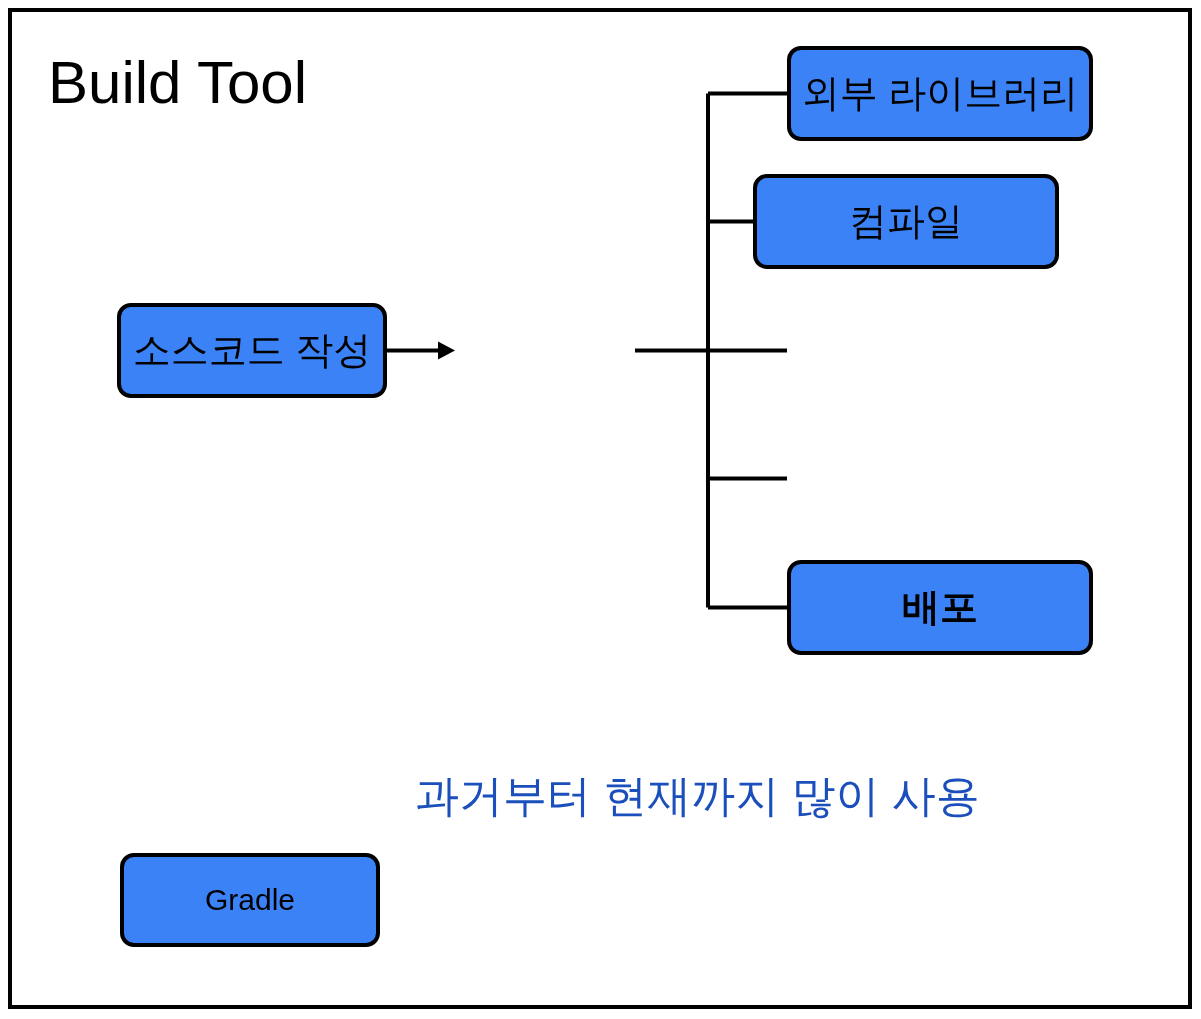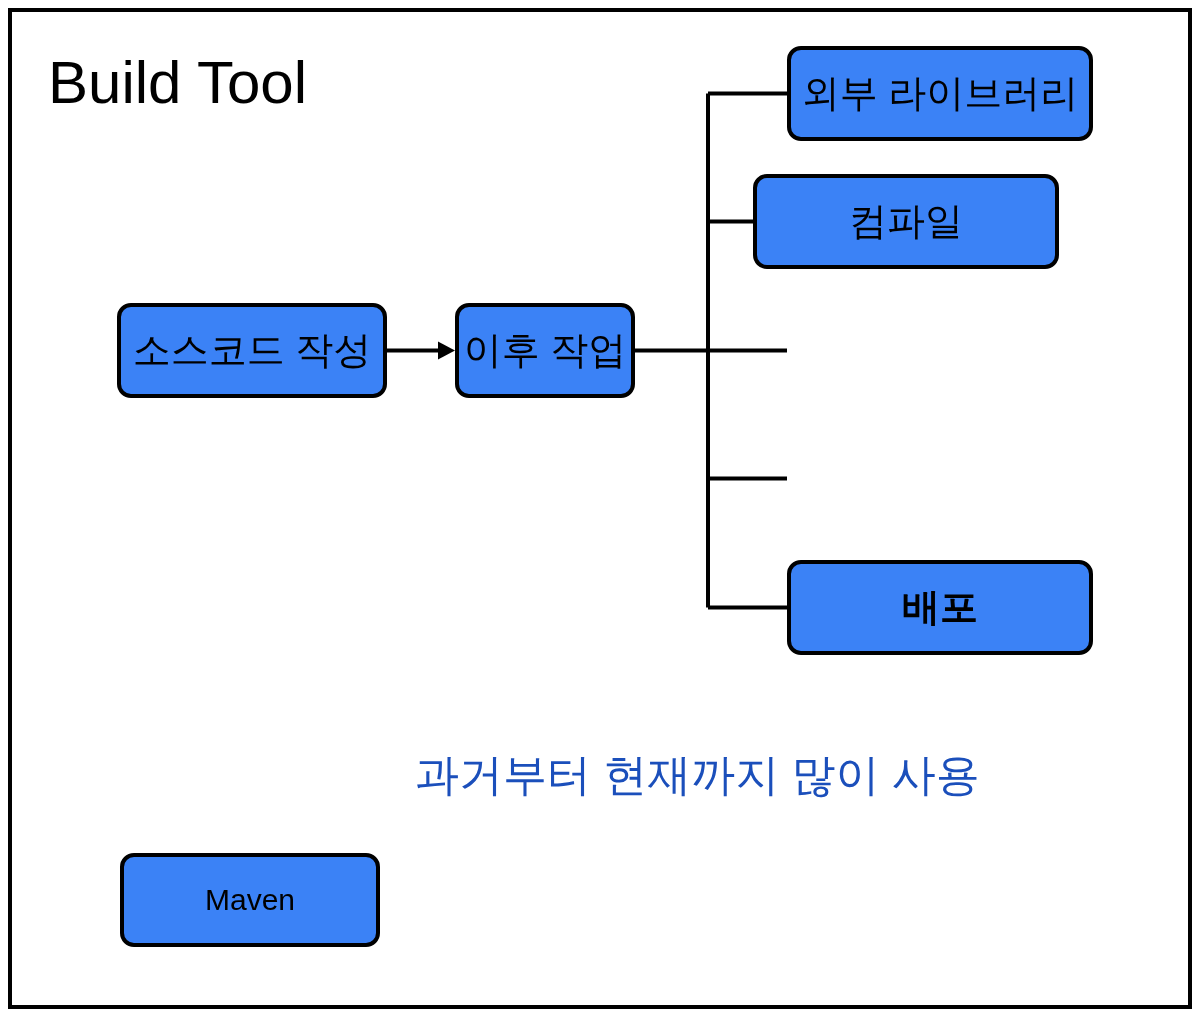--- a/index.html
+++ b/index.html
@@ -33,20 +33,21 @@
     display: flex; align-items: center; justify-content: center;
     font-size: 38px; color: var(--ink);
     white-space: nowrap;
   }
   .rbox.small { font-size: 30px; }
   .note {
     position: absolute; z-index: 1;
     height: 60px; line-height: 60px;
     font-size: 44px; color: var(--blue);
     white-space: nowrap;
+    margin-top: 21px;
   }
   
   .box-source   { left: 117px; top: 303px; width: 270px; height: 95px; }
   .box-next     { left: 455px; top: 303px; width: 180px; height: 95px; }
   .box-task-0   { left: 787px; top:  46px; width: 306px; height: 95px; }
   .box-task-1   { left: 753px; top: 174px; width: 306px; height: 95px; }
   .box-task-2   { left: 787px; top: 303px; width: 306px; height: 95px; }
   .box-task-3   { left: 787px; top: 431px; width: 306px; height: 95px; }
   .box-task-4   { left: 787px; top: 560px; width: 306px; height: 95px; font-weight: bold; }
   .box-maven    { left: 120px; top: 728px; width: 260px; height: 94px; }
@@ -76,33 +77,30 @@
     <line x1="708" y1="221.5" x2="787" y2="221.5"></line>
     <line x1="708" y1="350.5" x2="787" y2="350.5"></line>
     <line x1="708" y1="478.5" x2="787" y2="478.5"></line>
     <line x1="708" y1="607.5" x2="787" y2="607.5"></line>
   </svg>
 
   <div class="rbox box-source">
     <span>소스코드 작성</span>
   </div>
 
-  <div class="rbox box-next">
-    <span>이후 작업</span>
-  </div>
 
   <div class="rbox box-task-0">
     <span>외부 라이브러리</span>
   </div>
   <div class="rbox box-task-1">
     <span>컴파일</span>
   </div>
   <div class="rbox box-task-4">
     <span>배포</span>
   </div>
 
   <div class="note note-maven">과거부터 현재까지 많이 사용</div>
 
   <div class="rbox small box-gradle">
-    <span>Maven</span>
+    <span>Gradle</span>
   </div>
 
 </div>
 
 </body></html>

